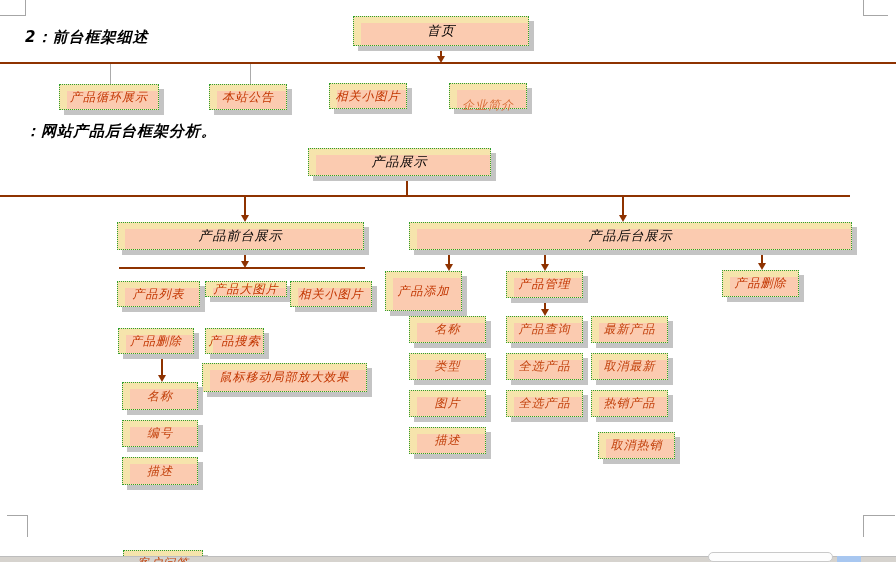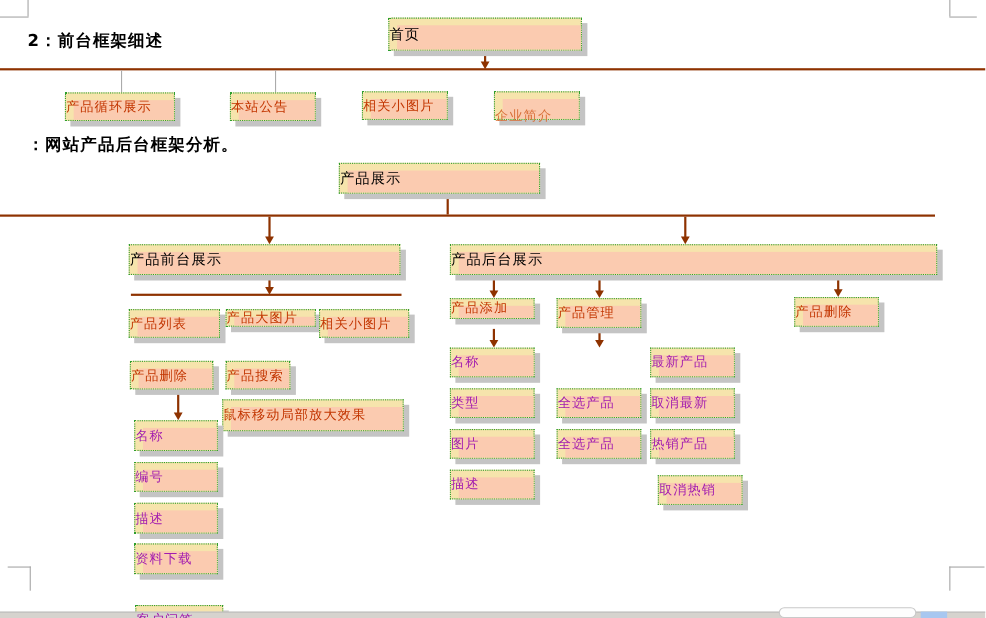--- a/index.html
+++ b/index.html
@@ -1,33 +1,34 @@
 <!DOCTYPE html>
 <html><head>
 <meta charset="utf-8">
 <style>
   html,body{margin:0;padding:0;background:#fff;}
   #stage{
     position:relative;width:896px;height:562px;overflow:hidden;background:#ffffff;
     font-family:"DejaVu Sans","Liberation Sans",sans-serif;
+    font-style:italic;
   }
   .heading{position:absolute;font-weight:bold;color:#000;font-size:15px;letter-spacing:1px;white-space:nowrap;}
   
   .box{
     position:absolute;border:1px dotted #2E9E2E;background:#F6E4AC;
-    box-shadow:5px 5px 0 #C4C4C4;display:flex;align-items:center;
+    box-shadow:5px 5px 0 #C4C4C4;display:flex;align-items:center;justify-content:center;
     box-sizing:border-box;
   }
   .box::before{content:"";position:absolute;left:7px;top:6px;right:0;bottom:0;background:#FBCBB0;}
   .box .lbl{position:relative;z-index:1;font-size:12px;letter-spacing:1px;white-space:nowrap;}
   .box .lbl.big{font-size:13px;}
   .t-black{color:#000000;}
   .t-red{color:#C23500;}
   .t-orange{color:#D9703A;margin-top:18px;}
-  .t-blue{color:#a21caf;}
+  .t-blue{color:#c2410c;}
   
   .hrule{position:absolute;height:2px;background:#8E3200;}
   .vline{position:absolute;width:2px;background:#8E3200;}
   .vline.gray{width:1px;background:#ABABAB;}
   .arrow{position:absolute;width:2px;background:#8E3200;}
   .arrow::after{
     content:"";position:absolute;left:-3px;bottom:-6px;
     border-left:4px solid transparent;border-right:4px solid transparent;border-top:7px solid #8E3200;
   }
   
@@ -120,28 +121,25 @@
     </div>
   <div class="box" style="left:122px;top:382px;width:76px;height:28px">
     <span class="lbl t-blue">名称</span>
     </div>
   <div class="box" style="left:122px;top:420px;width:76px;height:27px">
     <span class="lbl t-blue">编号</span>
     </div>
   <div class="box" style="left:122px;top:457px;width:76px;height:28px">
     <span class="lbl t-blue">描述</span>
     </div>
-  <div class="box" style="left:122px;top:494px;width:76px;height:28px">
-    <span class="lbl t-blue">资料下载</span>
-    </div>
   <div class="box" style="left:123px;top:550px;width:80px;height:26px">
     <span class="lbl t-blue">客户问答</span>
     </div>
 
-  <div class="box" style="left:409px;top:271px;width:77px;height:19px">
+  <div class="box" style="left:385px;top:271px;width:77px;height:40px">
     <span class="lbl t-red">产品添加</span>
     </div>
   <div class="box" style="left:506px;top:271px;width:77px;height:27px">
     <span class="lbl t-red">产品管理</span>
     </div>
   <div class="box" style="left:722px;top:270px;width:77px;height:27px">
     <span class="lbl t-red">产品删除</span>
     </div>
 
   <div class="box" style="left:409px;top:316px;width:77px;height:27px">
@@ -150,20 +148,23 @@
   <div class="box" style="left:409px;top:353px;width:77px;height:27px">
     <span class="lbl t-blue">类型</span>
     </div>
   <div class="box" style="left:409px;top:390px;width:77px;height:27px">
     <span class="lbl t-blue">图片</span>
     </div>
   <div class="box" style="left:409px;top:427px;width:77px;height:27px">
     <span class="lbl t-blue">描述</span>
     </div>
 
+  <div class="box" style="left:506px;top:316px;width:77px;height:27px">
+    <span class="lbl t-blue">产品查询</span>
+    </div>
   <div class="box" style="left:506px;top:353px;width:77px;height:27px">
     <span class="lbl t-blue">全选产品</span>
     </div>
   <div class="box" style="left:506px;top:390px;width:77px;height:27px">
     <span class="lbl t-blue">全选产品</span>
     </div>
 
   <div class="box" style="left:591px;top:316px;width:77px;height:27px">
     <span class="lbl t-blue">最新产品</span>
     </div>

